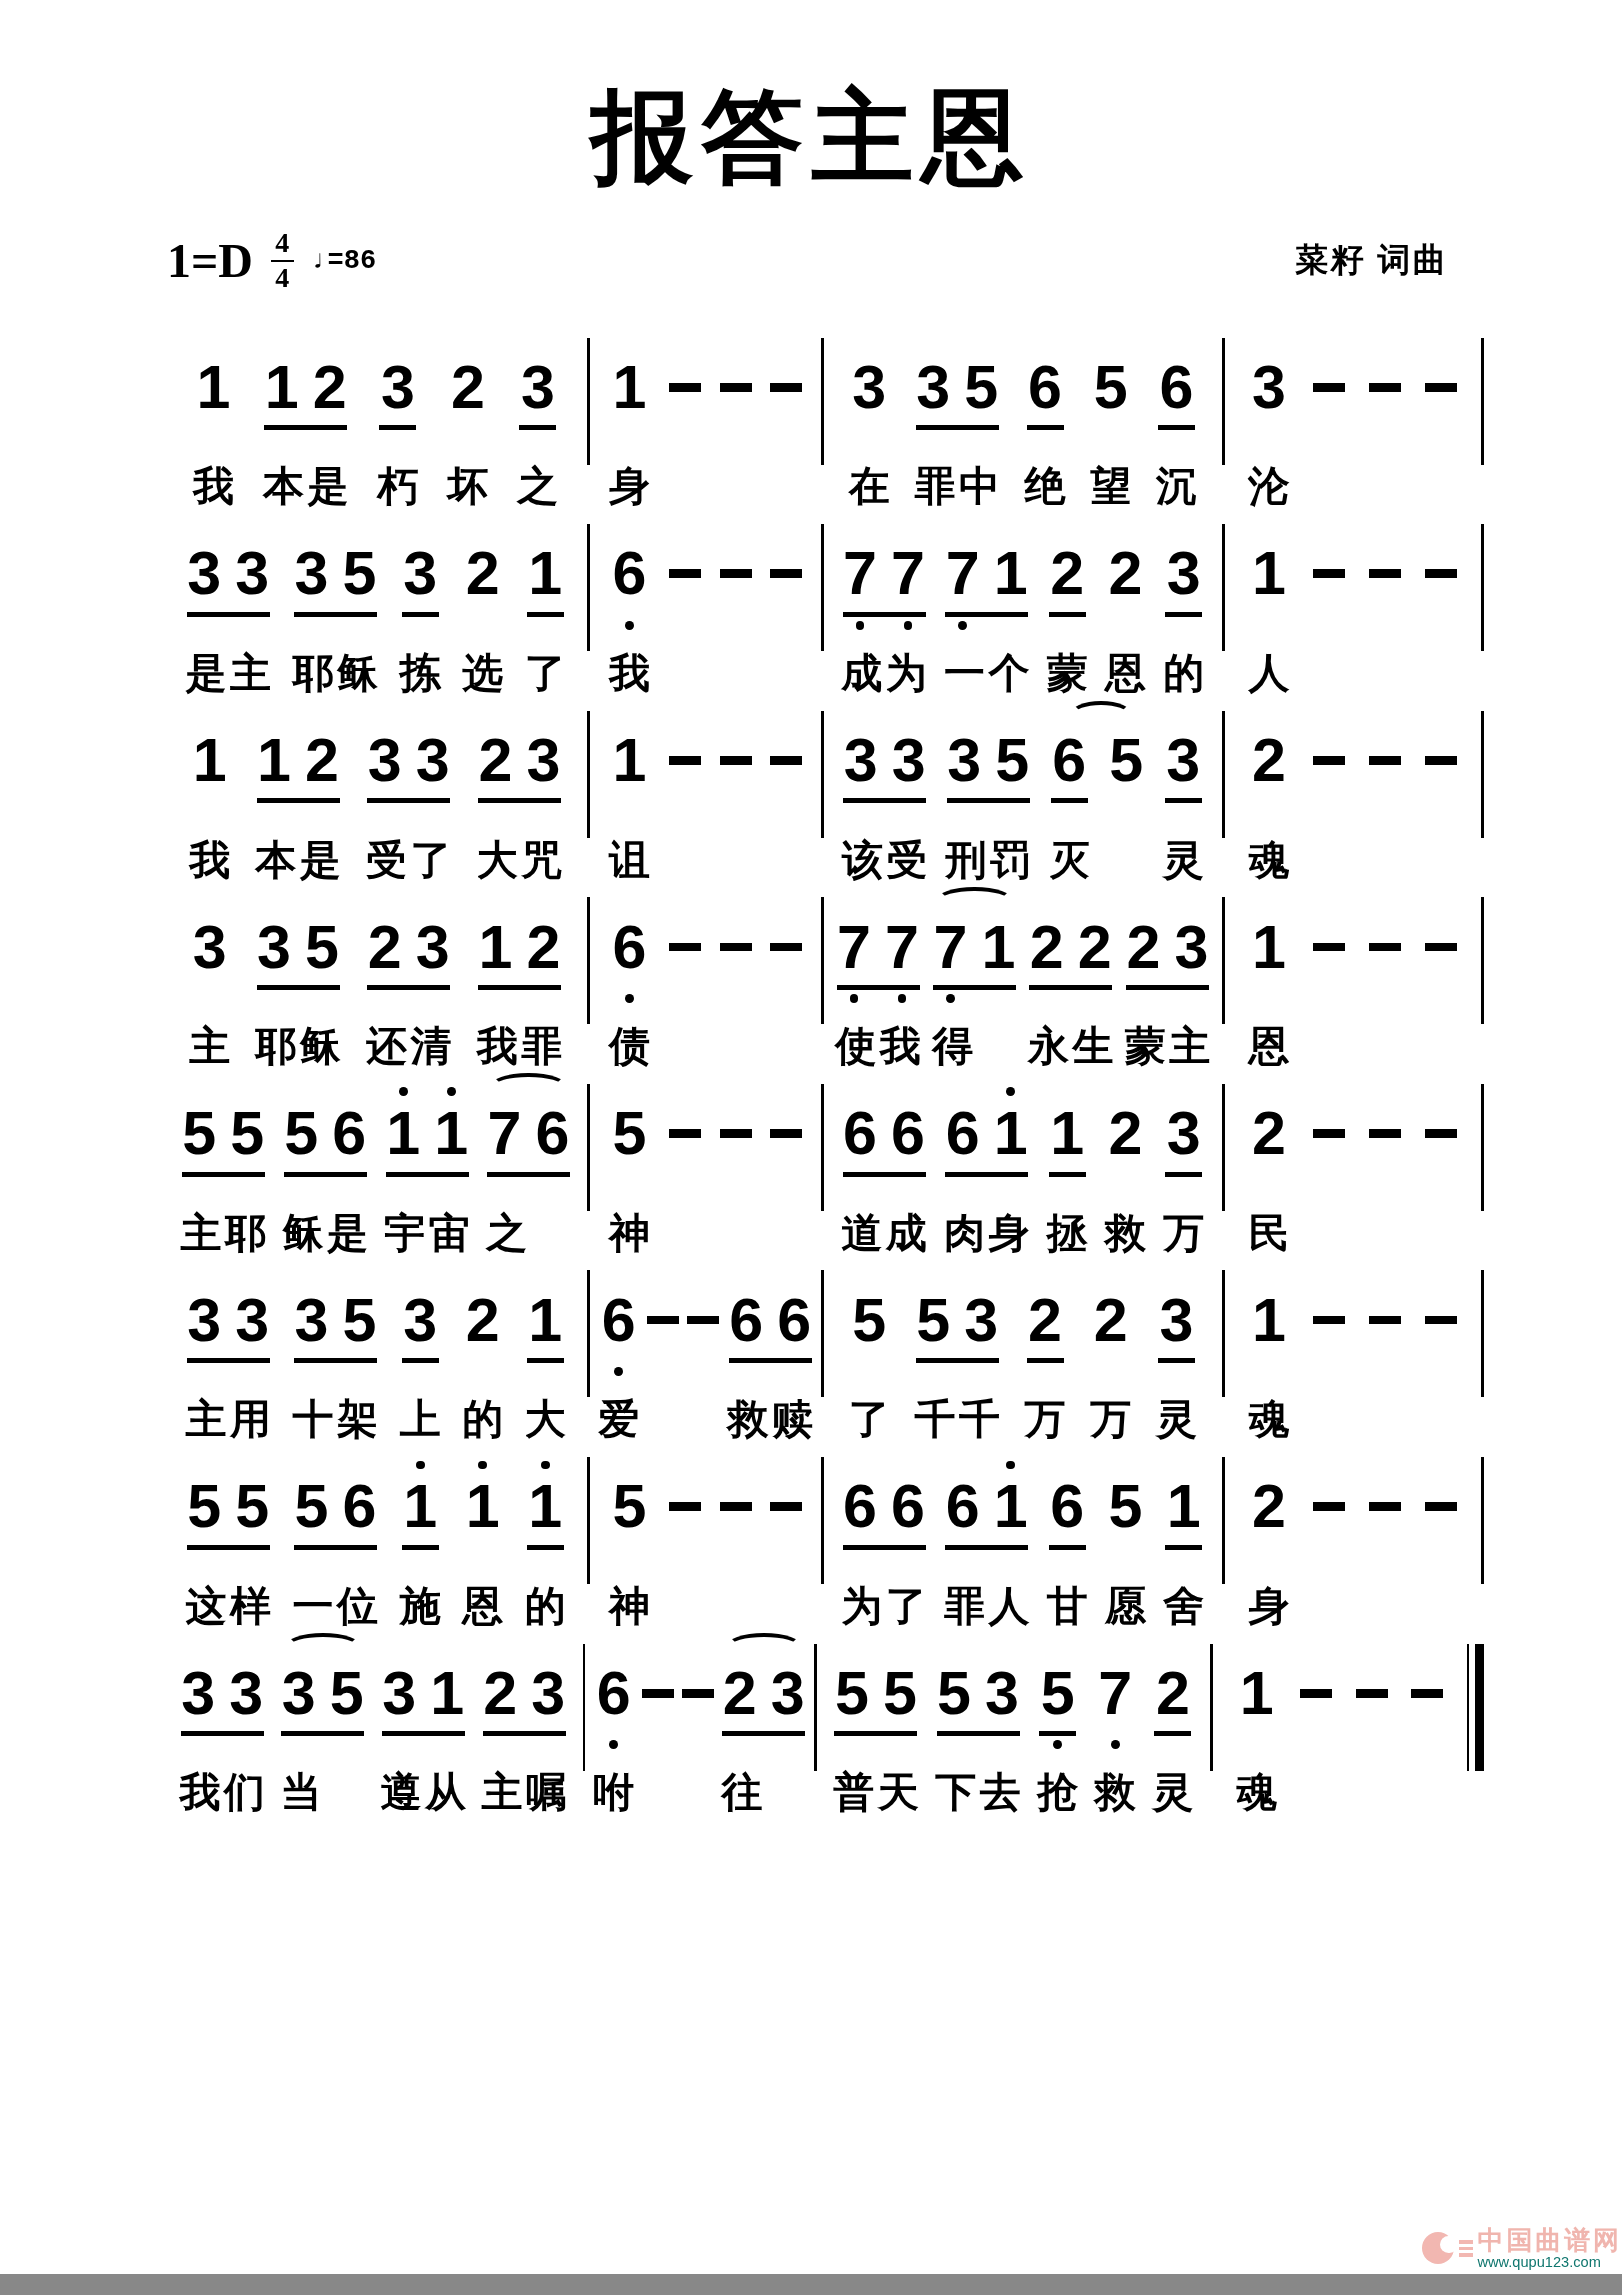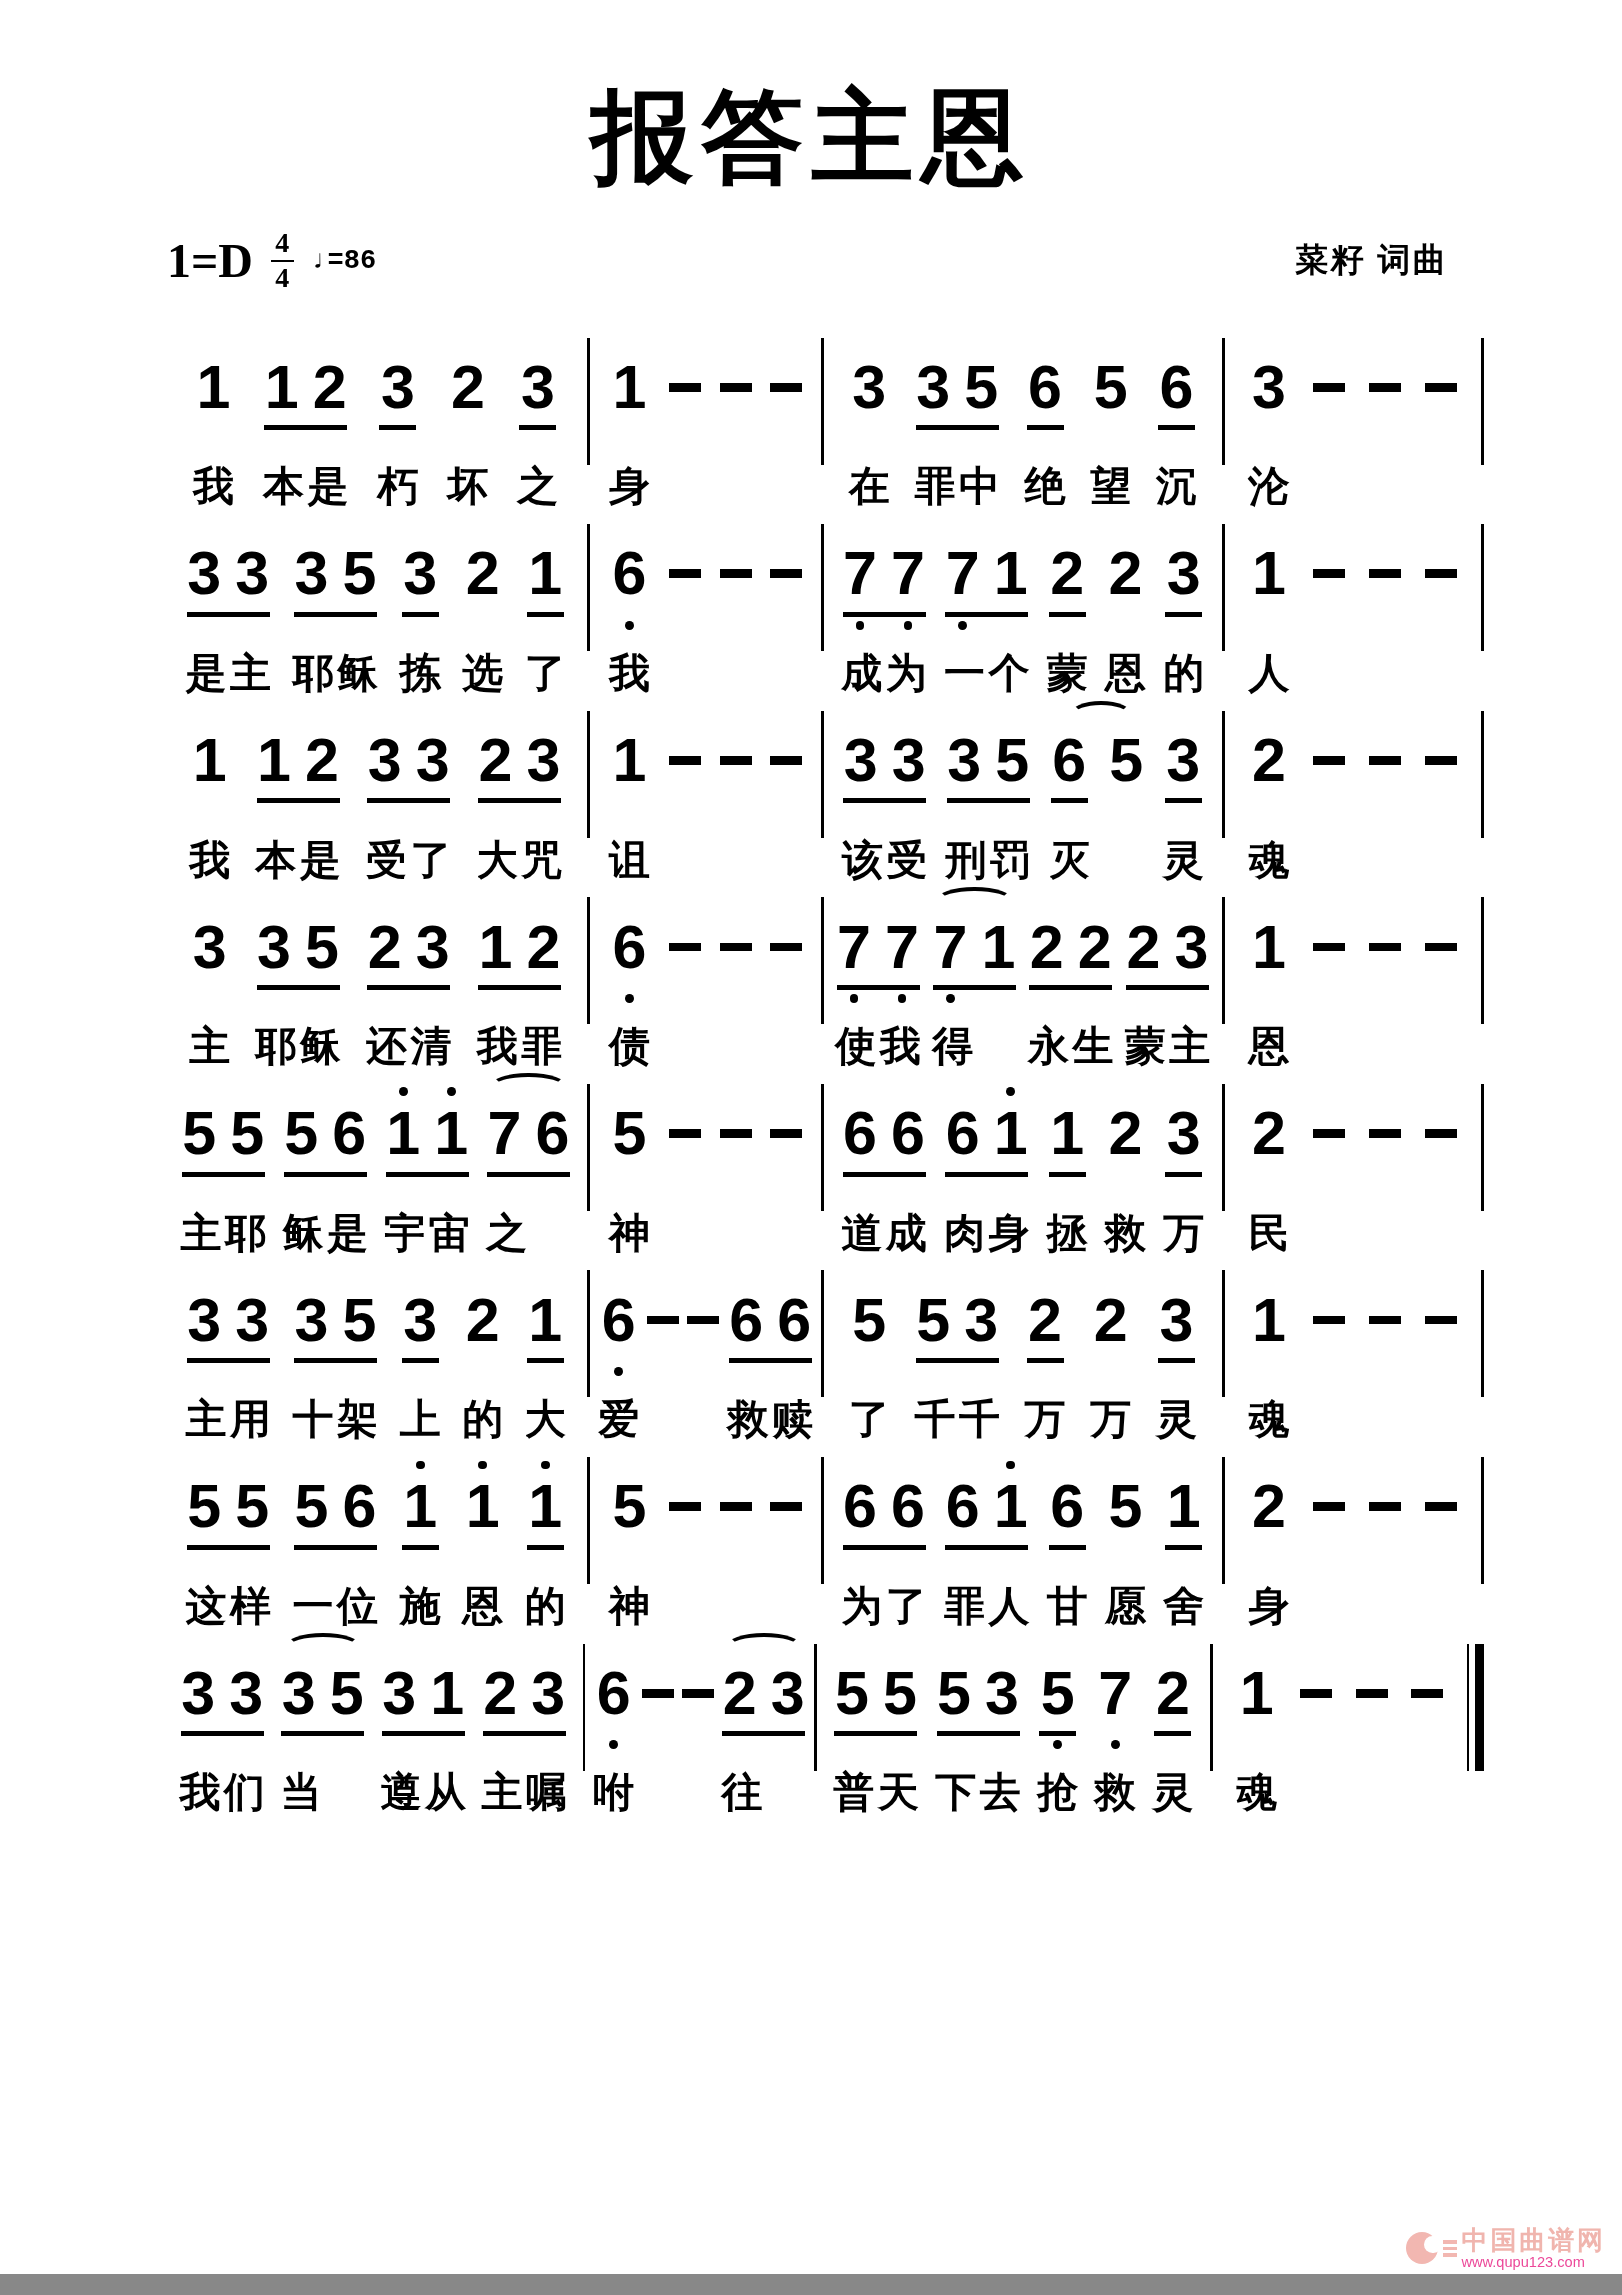--- a/index.html
+++ b/index.html
@@ -51,28 +51,28 @@
   .lyr{margin-top:9.4px;height:56px;line-height:56px;font-size:41px;font-weight:700;white-space:nowrap;}
   .lyrrow{display:flex;margin-top:9.4px;height:56px;gap:3.5px;}
   .lyrrow>div{min-width:40px;text-align:center;font-size:41px;font-weight:700;line-height:56px;}
   .dashwrap{height:78px;}
   .dash{width:32px;height:8.8px;background:#000;margin-top:30px;}
   .slur{position:absolute;top:-4.7px;left:4%;width:92%;height:27px;box-sizing:border-box;
         border:4.1px solid transparent;border-top:4.1px solid #000;border-radius:50%;}
   .slur2{position:absolute;top:-3.5px;left:52%;width:150%;height:27px;box-sizing:border-box;
          border:4.1px solid transparent;border-top:4.1px solid #000;border-radius:50%;z-index:2;}
   
-  .watermark{position:absolute;right:17px;bottom:4.7px;display:flex;align-items:center;gap:4.7px;}
+  .watermark{position:absolute;right:1px;bottom:4.7px;display:flex;align-items:center;gap:4.7px;}
   .wm-logo{position:relative;width:32px;height:32px;border-radius:50%;background:#f2b7b1;flex:none;}
   .wm-logo-cut{position:absolute;top:3.5px;right:-3.5px;width:17.5px;height:17.5px;border-radius:50%;background:#fff;}
   .wm-bars{display:flex;flex-direction:column;gap:2.9px;flex:none;}
   .wm-bars div{width:14px;height:3.5px;background:#f2b7b1;}
   .wm-textcol{display:flex;flex-direction:column;align-items:flex-start;line-height:1;}
   .wm-brand{font-size:26px;font-weight:700;color:#f0b5ae;letter-spacing:2.9px;font-family:"Liberation Serif",serif;}
-  .wm-url{font-size:14.6px;color:#ec4899;margin-top:1.2px;font-family:"Liberation Sans",sans-serif;}
+  .wm-url{font-size:14.6px;color:#0f766e;margin-top:1.2px;font-family:"Liberation Sans",sans-serif;}
 </style>
 </head>
 <body>
 
 <div class="page">
   <h1 class="title">报答主恩</h1>
 
   <div class="meta">
     <div class="keysig">
       <span class="keyname">1=D</span>

